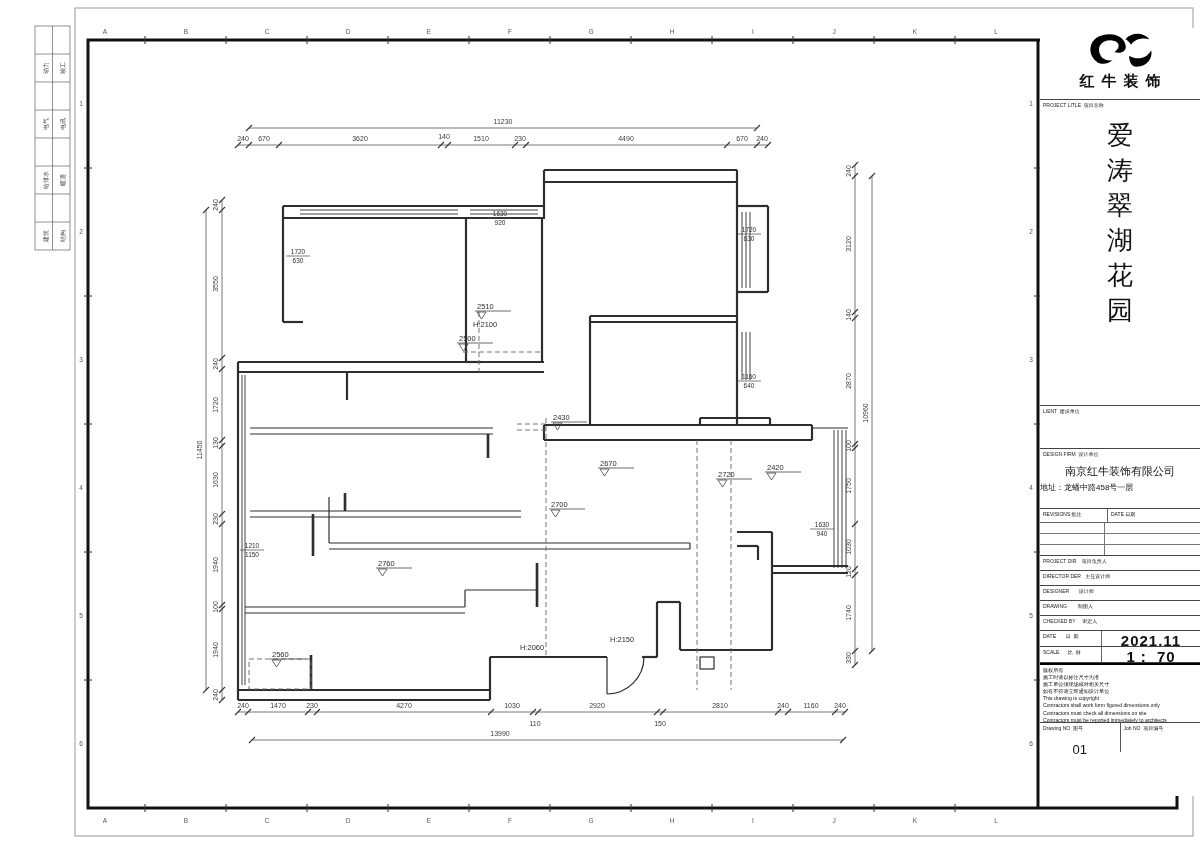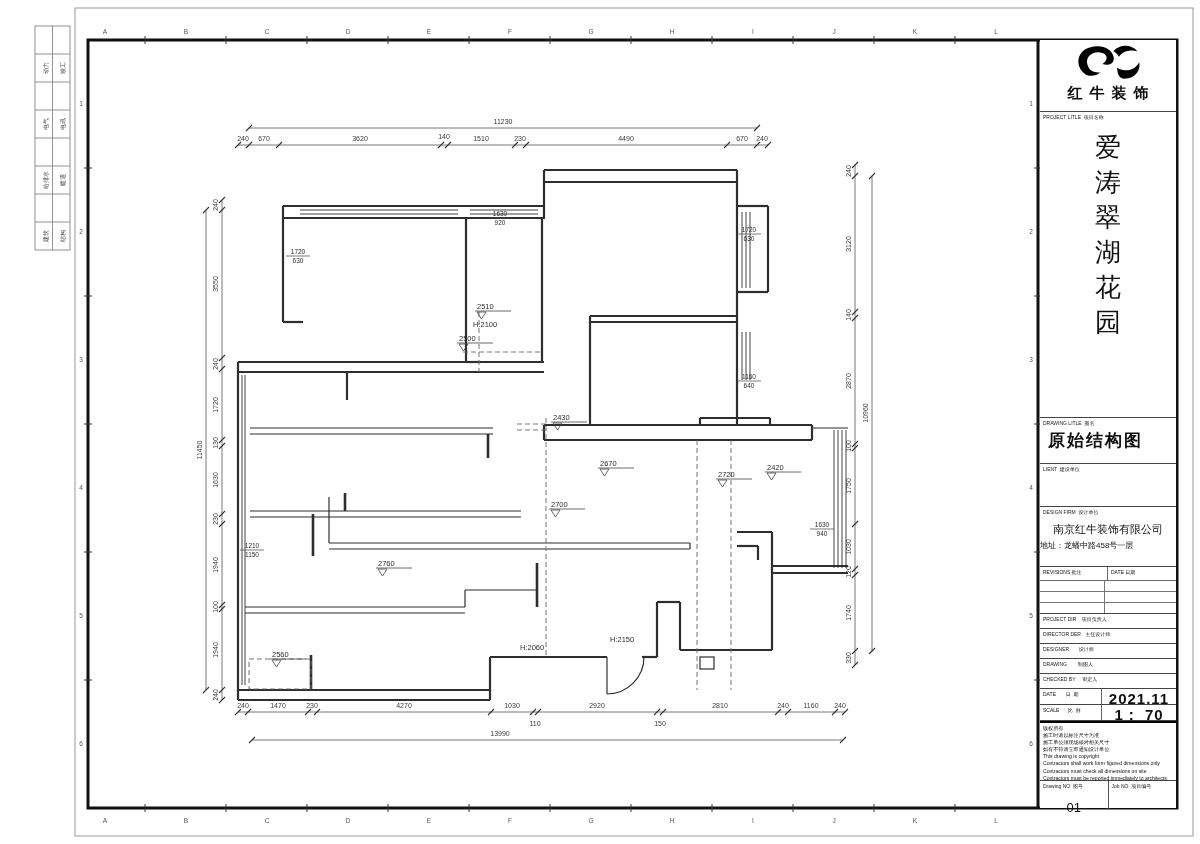--- a/index.html
+++ b/index.html
@@ -7,21 +7,21 @@
         font-family:"Liberation Sans",sans-serif;}
   svg text{font-family:"Liberation Sans",sans-serif;}
   .dim{font-size:7px;fill:#3a3a3a;}
   .lvl{font-size:7.5px;fill:#2e2e2e;}
   .wtag{font-size:6.5px;fill:#2e2e2e;}
   .grid{font-size:6.5px;fill:#555;}
   .ov{font-size:7px;fill:#3a3a3a;}
   .disc{font-size:6px;fill:#444;}
 
   
-  .tb{position:absolute;left:1040px;top:40px;width:136px;height:768px;background:#fff;color:#111;}
+  .tb{position:absolute;left:1040px;top:28px;width:160px;height:768px;background:#fff;color:#111;}
   .tb-sec{box-sizing:border-box;border-bottom:1px solid #444;position:relative;}
   .tb-hdr{font-size:5px;color:#222;padding:2px 3px 0 3px;white-space:pre;}
   .tb-logo{height:70px;text-align:center;}
   .bull{display:block;margin:2px auto 0 auto;}
   .brand{font-size:15px;font-weight:bold;letter-spacing:7px;padding-left:7px;margin-top:-2px;}
   .tb-proj{height:306px;}
   .proj-name{text-align:center;font-family:"Liberation Serif",serif;font-size:26px;line-height:35px;margin-top:10px;}
   .tb-draw{height:46px;}
   .draw-title{font-size:17px;font-weight:600;letter-spacing:2px;text-align:left;padding:3px 0 0 8px;}
   .tb-client{height:43px;}
@@ -379,24 +379,20 @@
     <div class="proj-name">
       <div>爱</div>
       <div>涛</div>
       <div>翠</div>
       <div>湖</div>
       <div>花</div>
       <div>园</div>
     </div>
   </div>
 
-  <div class="tb-sec tb-draw">
-    <div class="tb-hdr">DRAWING LITLE  图名</div>
-    <div class="draw-title">原始结构图</div>
-  </div>
 
   <div class="tb-sec tb-client">
     <div class="tb-hdr">LIENT  建设单位</div>
   </div>
 
   <div class="tb-sec tb-firm">
     <div class="tb-hdr">DESIGN FIRM  设计单位</div>
     <div class="firm-name">南京红牛装饰有限公司</div>
     <div class="firm-addr">地址：龙蟠中路458号一层</div>
   </div>

